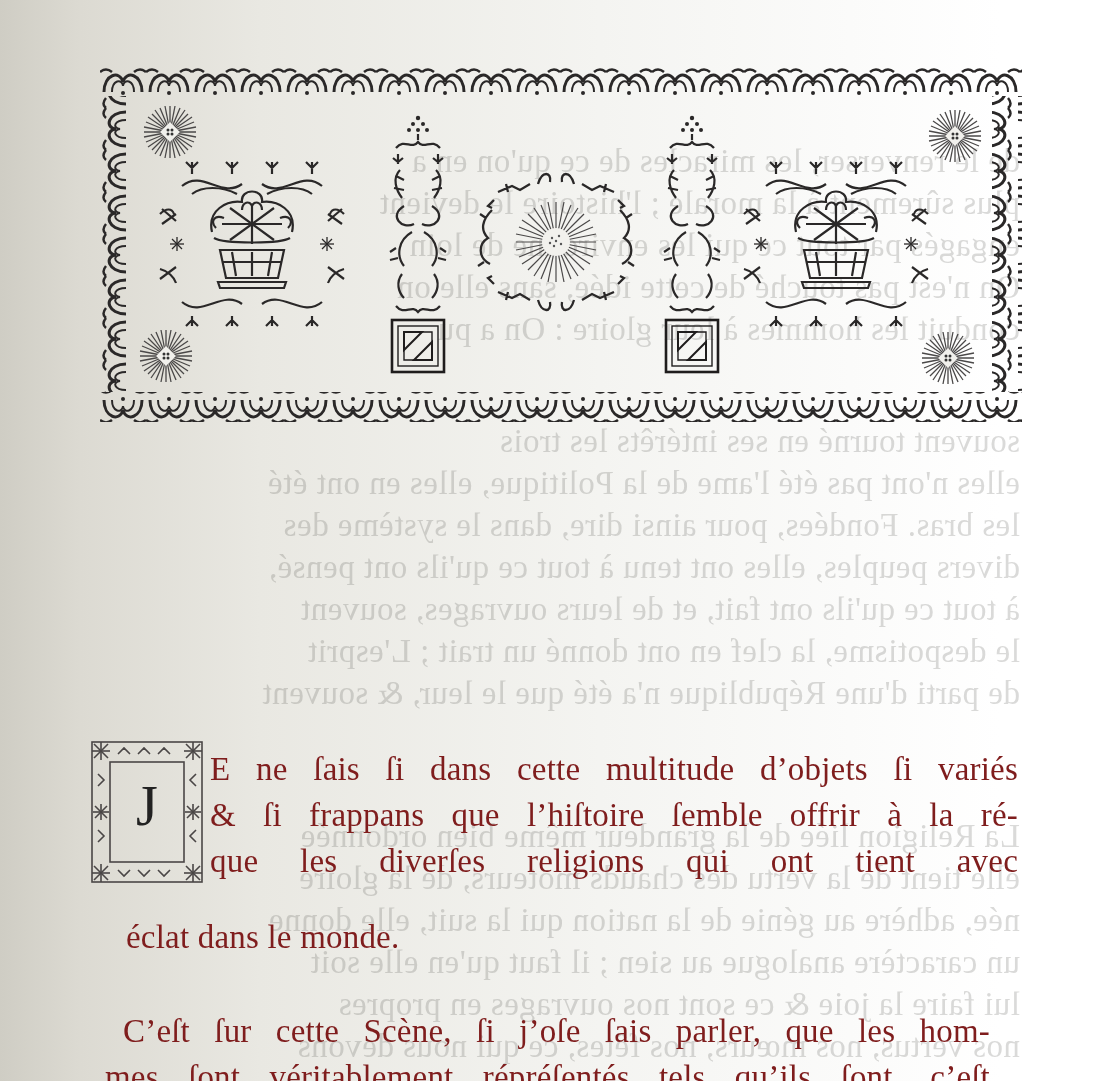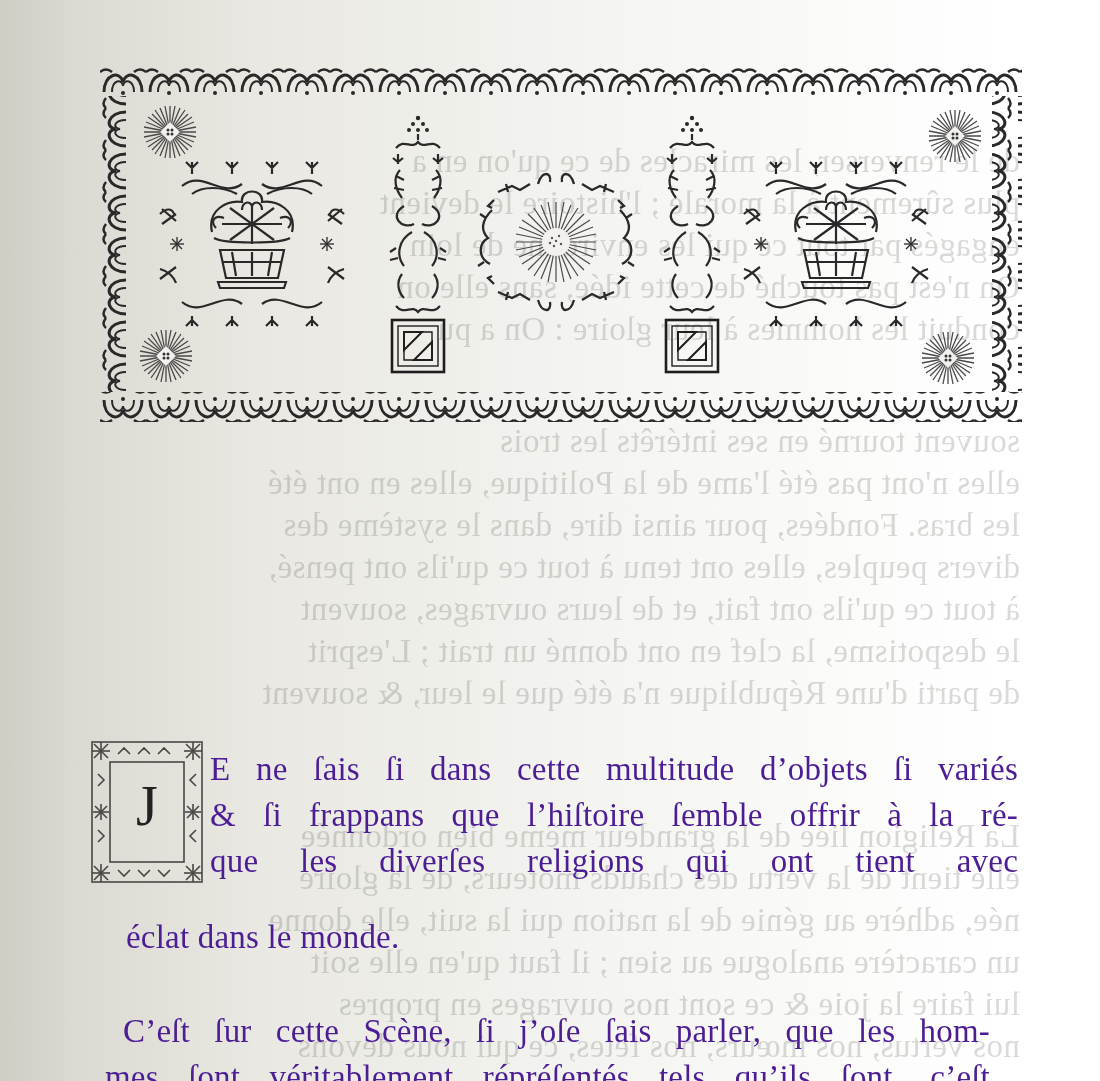--- a/index.html
+++ b/index.html
@@ -43,21 +43,21 @@
       position: absolute; left: 88px; top: 738px; width: 118px; height: 148px;
     }
     .dropcap svg { position: absolute; inset: 0; width: 100%; height: 100%; }
     .dropcap-letter {
       position: absolute; left: 0; right: 0; top: 38px; text-align: center;
       font-size: 56px; color: #222; line-height: 60px;
     }
 
     
     .para {
-      position: absolute; font-size: 33px; line-height: 46px; color: #4c1d95;
+      position: absolute; font-size: 33px; line-height: 46px; color: #7f1d1d;
       letter-spacing: 0.2px;
     }
     .line { display: block; white-space: nowrap; text-align-last: justify; text-align: justify; }
     .line.last { text-align-last: left; }
     .p1 { left: 210px; width: 808px; top: 746px; }
     .p1-tail { left: 90px; width: 928px; top: 914px; margin-left: 36px; }
     .p2 { left: 105px; width: 885px; top: 1008px; }
     .p2 .indent { padding-left: 18px; }
   </style>
 </head>

